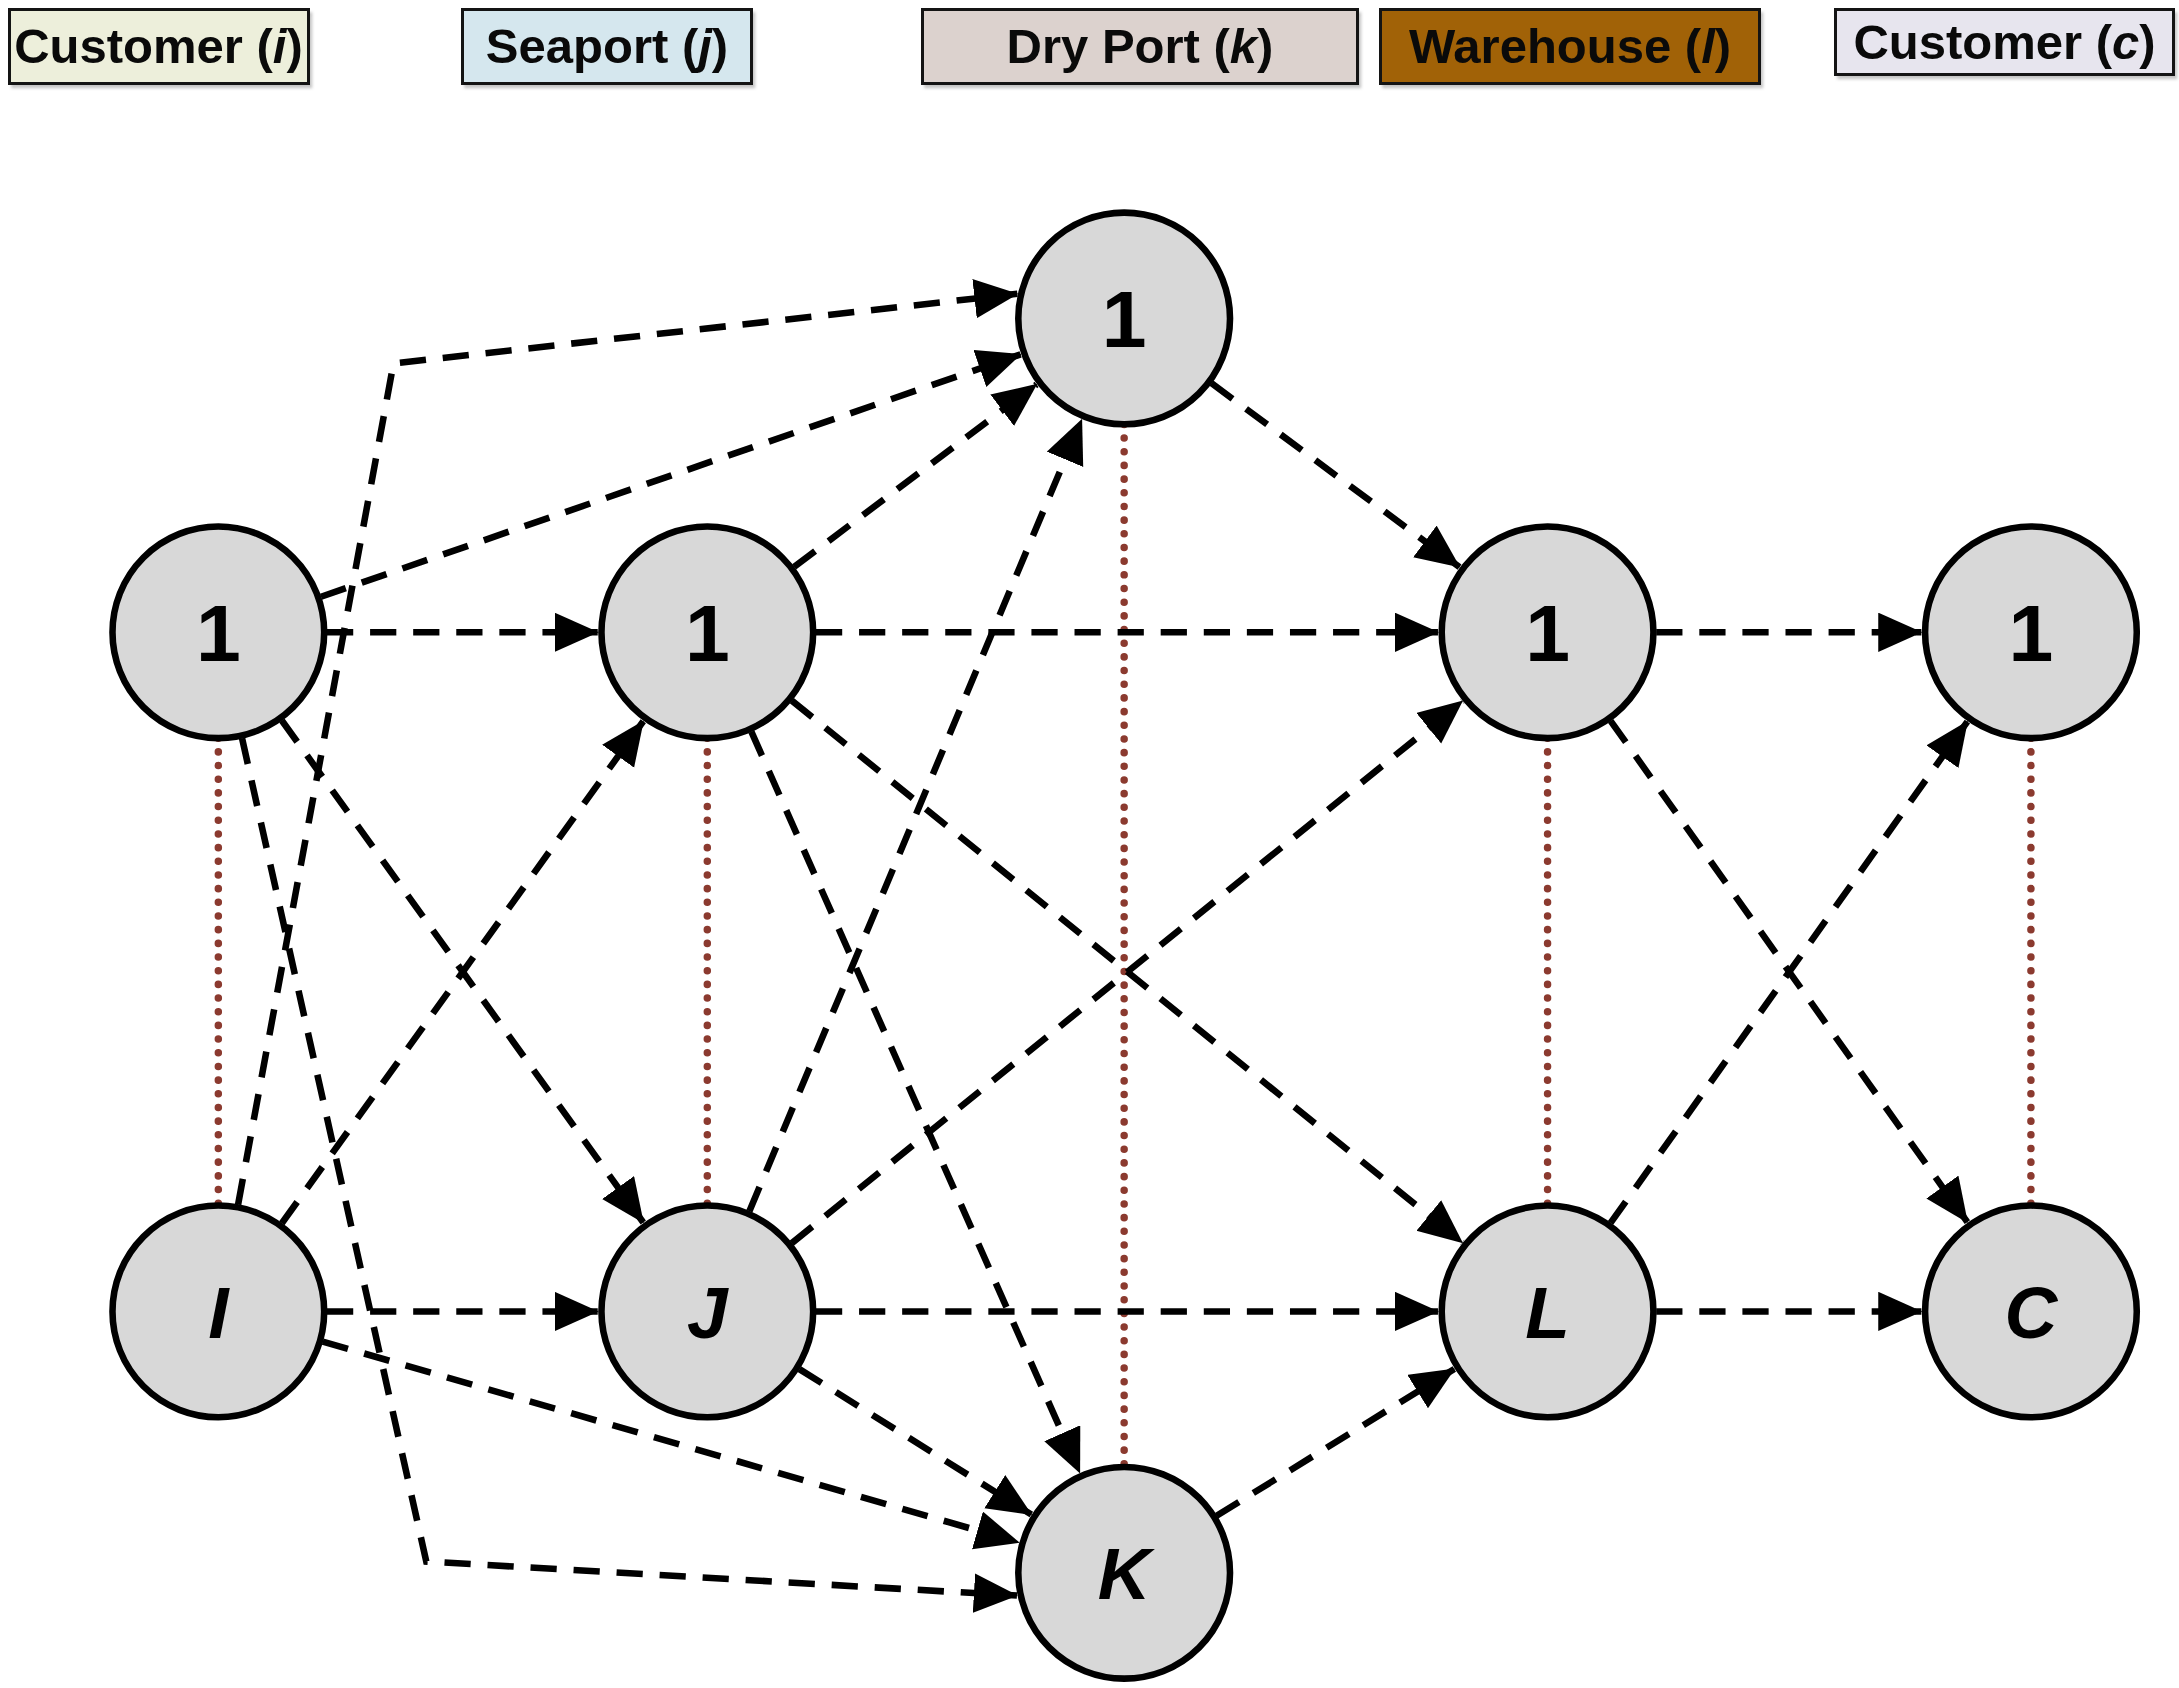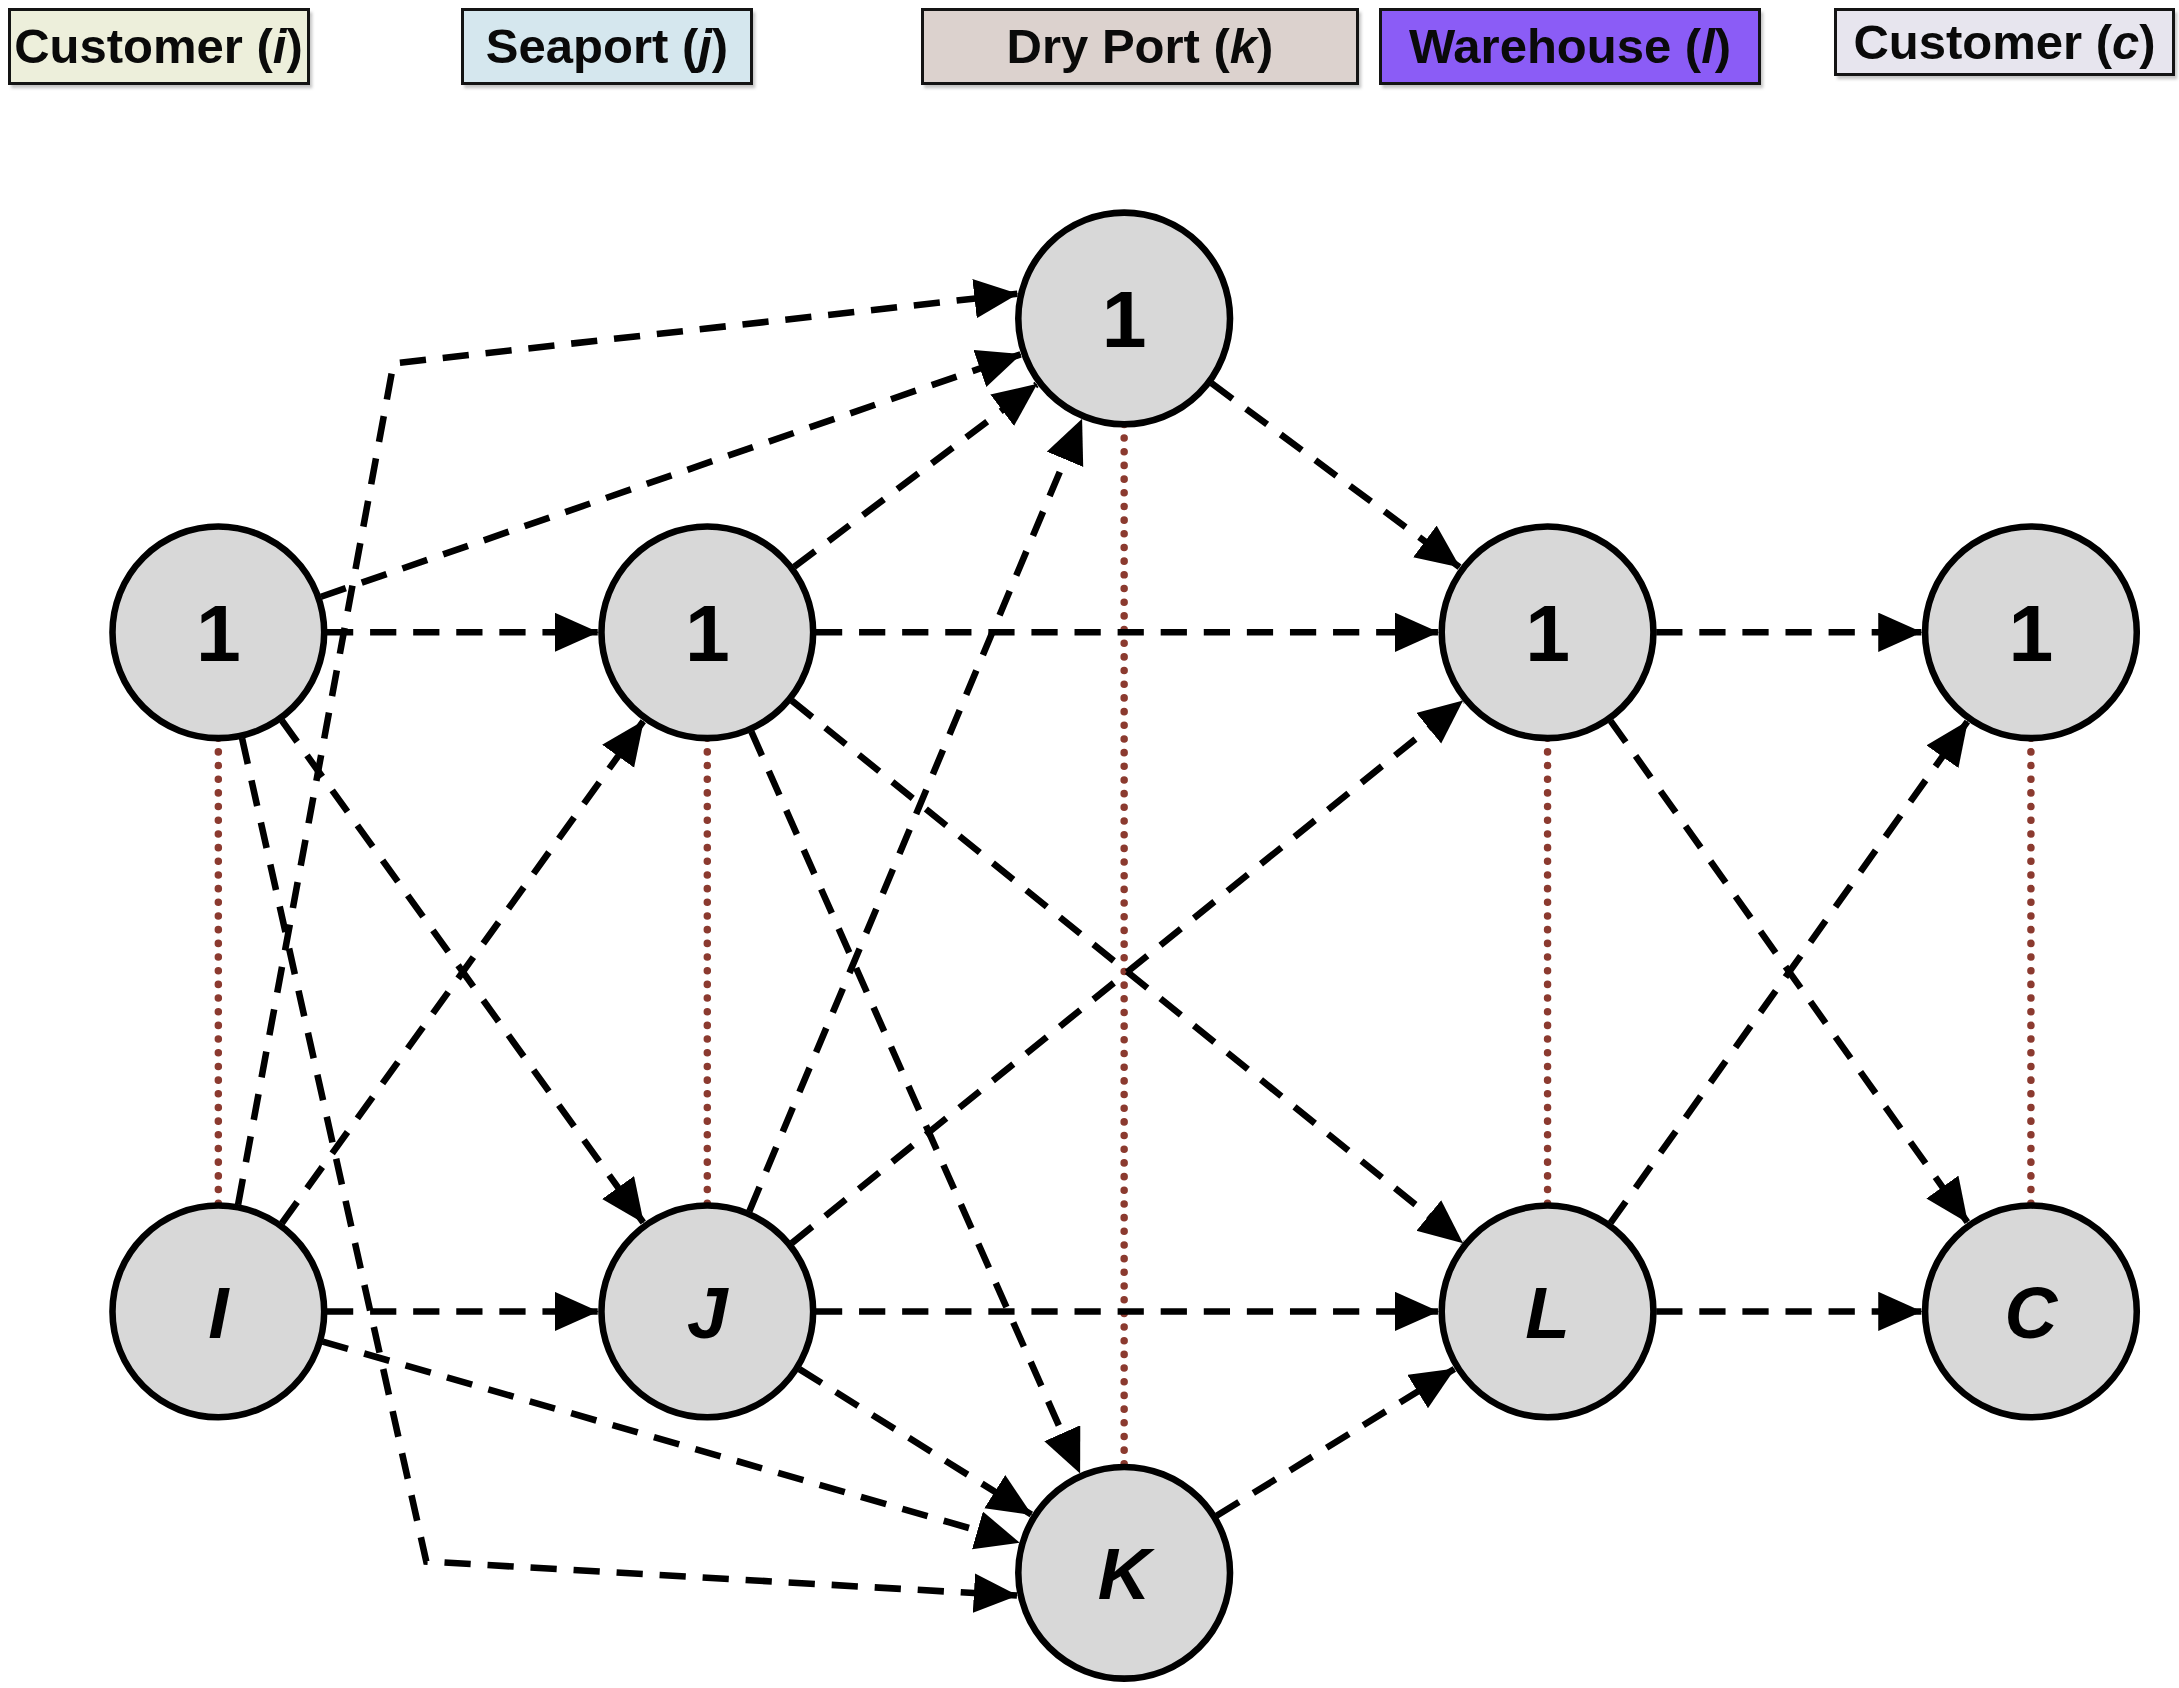--- a/index.html
+++ b/index.html
@@ -103,18 +103,18 @@
         </g>
       </g>
     </svg>
 
   <div class="hbox" style="left: 7.5px; top: 7.5px; width: 302px; height: 77px; background: rgb(237, 239, 219);"><span>Customer (</span><i>i</i><span>)</span></div>
 
   <div class="hbox" style="left: 461px; top: 7.5px; width: 292px; height: 77px; background: rgb(213, 231, 238);"><span>Seaport (</span><i>j</i><span>)</span></div>
 
   <div class="hbox" style="left: 921px; top: 7.5px; width: 438px; height: 77px; background: rgb(220, 210, 206);"><span>Dry Port (</span><i>k</i><span>)</span></div>
 
-  <div class="hbox" style="left: 1379px; top: 7.5px; width: 382px; height: 77px; background: #8b5cf6;"><span>Warehouse (</span><i>l</i><span>)</span></div>
+  <div class="hbox" style="left: 1379px; top: 7.5px; width: 382px; height: 77px; background: #a16207;"><span>Warehouse (</span><i>l</i><span>)</span></div>
 
   <div class="hbox" style="left: 1834px; top: 7.5px; width: 341px; height: 68px; background: rgb(231, 229, 238);"><span>Customer (</span><i>c</i><span>)</span></div>
 
 </div>
 
 
 </body></html>

